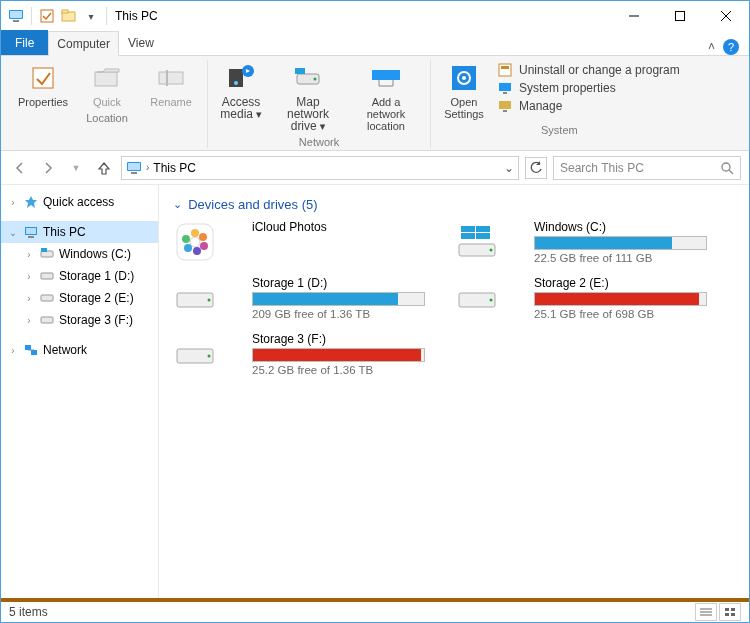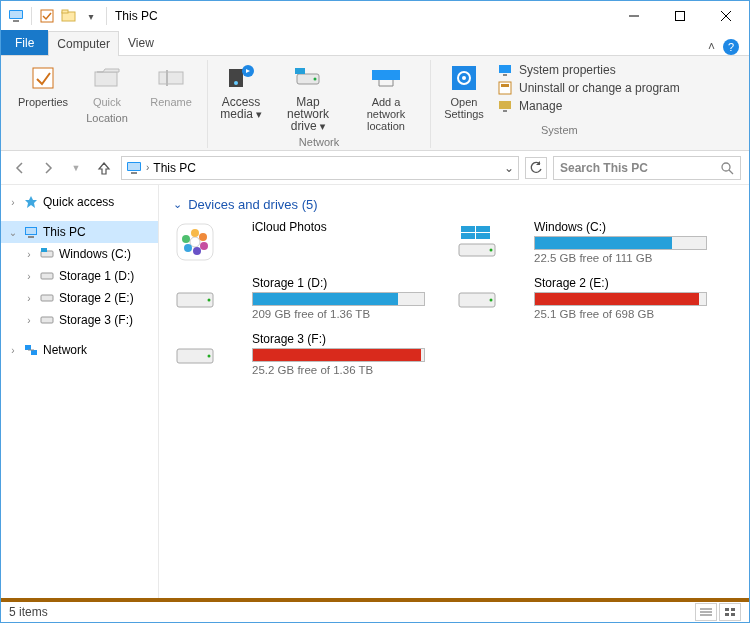--- a/index.html
+++ b/index.html
@@ -35,21 +35,21 @@
 
 .addrbar { height:34px; display:flex; align-items:center; padding:4px 8px; gap:6px; border-bottom:1px solid #e9e9e9;}
 .nav-arrow { width:22px; height:22px; color:#8a8a8a; display:flex; align-items:center; justify-content:center;}
 .nav-arrow.dark{ color:#555;}
 .addr-box { flex:1; height:24px; border:1px solid #cfcfcf; display:flex; align-items:center; padding:0 4px; gap:4px;}
 .addr-box .crumb{ color:#000;}
 .addr-box .sep{ color:#666; font-size:10px;}
 .addr-dd { margin-left:auto; color:#555;}
 .refresh-btn{ width:22px;height:22px; border:1px solid #cfcfcf; display:flex;align-items:center;justify-content:center; color:#555;}
 .search-box{ width:188px; height:24px; border:1px solid #cfcfcf; display:flex; align-items:center; padding:0 6px; color:#777;}
-.search-box input{ flex:1; border:none; outline:none; font-size:12px; color:#333;font-weight:bold;}
+.search-box input{ flex:1; border:none; outline:none; font-size:12px; color:#333;}
 .search-box input::placeholder{ color:#888;}
 .search-ic{ color:#888;}
 
 .body { flex:1; display:flex; overflow:hidden;}
 .nav { width:158px; border-right:1px solid #e9e9e9; padding:6px 0; overflow-y:auto;}
 .nav-item { display:flex; align-items:center; padding:2px 4px 2px 6px; gap:4px; color:#000; height:22px;}
 .nav-item .exp { width:12px; color:#888; font-size:10px; text-align:center;}
 .nav-item.selected{ background:#cde8ff;}
 .nav-item .ic-s{ width:16px;height:16px; display:flex; align-items:center; justify-content:center;}
 .nav-item.child{ padding-left:22px;}
@@ -214,34 +214,34 @@
               <circle cx="14" cy="14" r="6" fill="none" stroke="#fff" stroke-width="2"></circle>
               <circle cx="14" cy="14" r="2" fill="#fff"></circle>
             </svg>
           </span>
         <span class="lbl">Open Settings</span>
       </div>
       <div class="ribbon-small-list">
         <div class="ribbon-small">
           <span class="ic-s">
               <svg width="14" height="14">
+                <rect x="1" y="1" width="12" height="12" fill="#fff" stroke="#c98a2a"></rect>
+                <rect x="3" y="3" width="8" height="3" fill="#c98a2a"></rect>
+              </svg>
+            </span>
+          <span>Uninstall or change a program</span>
+        </div>
+        <div class="ribbon-small">
+          <span class="ic-s">
+              <svg width="14" height="14">
                 <rect x="1" y="2" width="12" height="8" fill="#2196f3"></rect>
                 <rect x="5" y="11" width="4" height="2" fill="#888"></rect>
               </svg>
             </span>
           <span>System properties</span>
-        </div>
-        <div class="ribbon-small">
-          <span class="ic-s">
-              <svg width="14" height="14">
-                <rect x="1" y="1" width="12" height="12" fill="#fff" stroke="#c98a2a"></rect>
-                <rect x="3" y="3" width="8" height="3" fill="#c98a2a"></rect>
-              </svg>
-            </span>
-          <span>Uninstall or change a program</span>
         </div>
         <div class="ribbon-small">
           <span class="ic-s">
               <svg width="14" height="14">
                 <rect x="1" y="2" width="12" height="8" fill="#d6b24a"></rect>
                 <rect x="5" y="11" width="4" height="2" fill="#888"></rect>
               </svg>
             </span>
           <span>Manage</span>
         </div>

